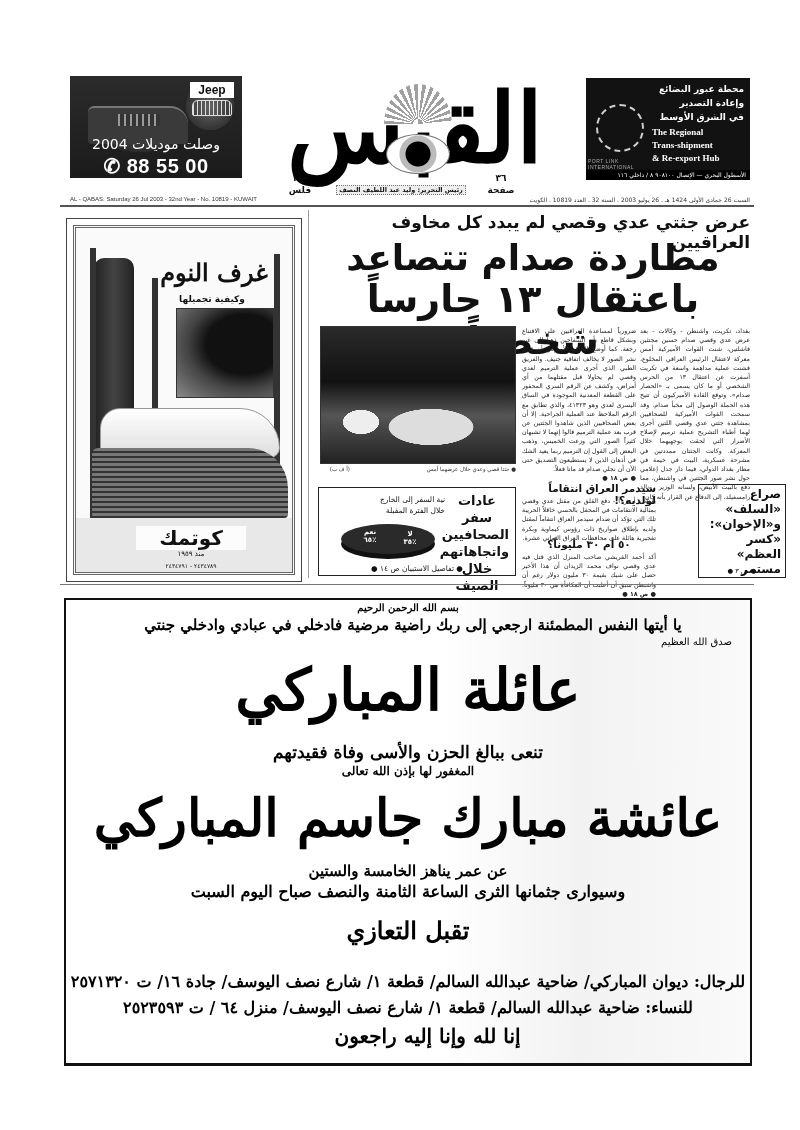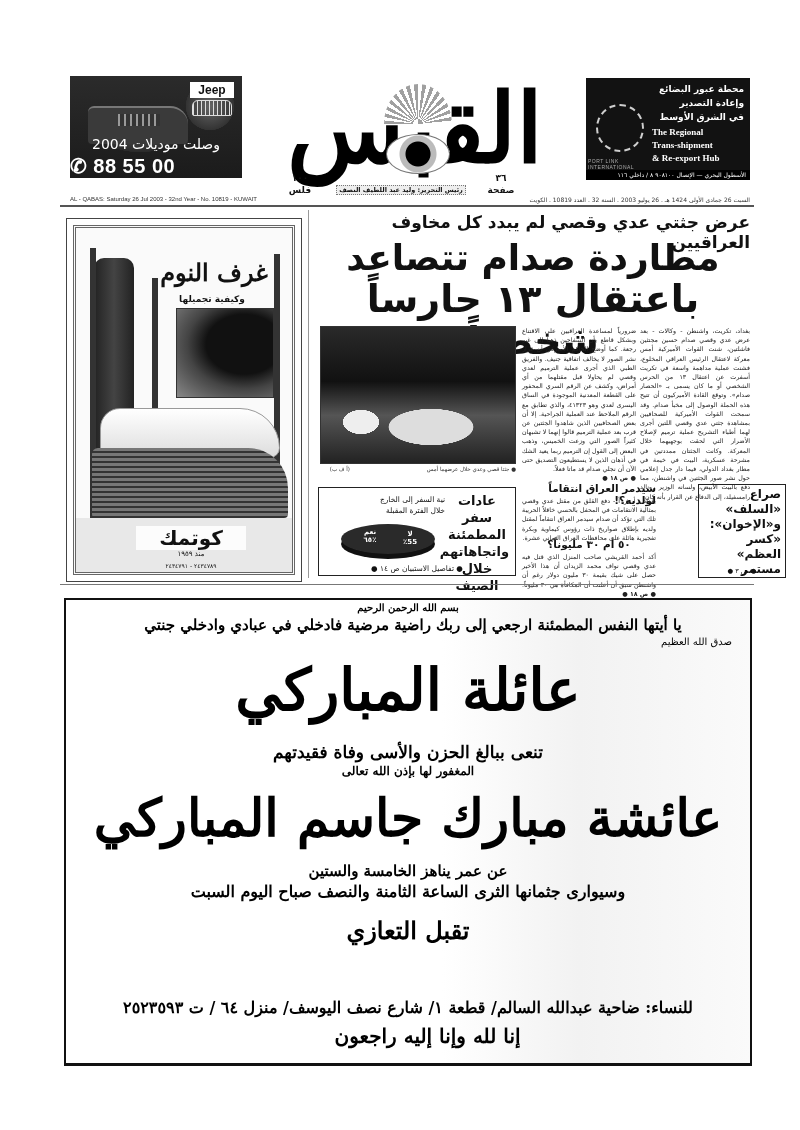--- a/index.html
+++ b/index.html
@@ -12,21 +12,21 @@
   .jeep-ad .scene { position: absolute; inset: 0;
     background:
       radial-gradient(ellipse 60px 30px at 70px 55px, #555 0%, #2a2a2a 70%, transparent 71%),
       radial-gradient(ellipse 40px 40px at 140px 30px, #666 0%, #333 60%, transparent 61%),
       linear-gradient(180deg, #2b2b2b 0%, #1b1b1b 100%); }
   .jeep-ad .car { position: absolute; left: 18px; top: 30px; width: 100px; height: 38px; background: #3a3a3a; border-radius: 6px 18px 4px 4px; border-top: 2px solid #777; }
   .jeep-ad .car:before { content: ""; position: absolute; left: 30px; top: 6px; width: 42px; height: 12px; background: repeating-linear-gradient(90deg, #999 0 2px, #333 2px 6px); }
   .jeep-badge { position: absolute; right: 8px; top: 6px; width: 44px; height: 16px; background: #fff; color: #111; font: bold 12px "Liberation Sans", sans-serif; text-align: center; line-height: 16px; }
   .jeep-grille { position: absolute; right: 10px; top: 24px; width: 40px; height: 16px; border: 1px solid #ddd; border-radius: 6px 6px 2px 2px; background: repeating-linear-gradient(90deg, #ddd 0 1px, transparent 1px 4px); }
   .jeep-line1 { position: absolute; left: 0; right: 0; top: 60px; text-align: center; color: #fff; font: 14px "DejaVu Sans", sans-serif; direction: rtl; }
-  .jeep-phone { position: absolute; left: 0; right: 0; top: 78px; text-align: left; color: #fff; font: bold 20px "Liberation Sans", sans-serif; letter-spacing: 0.5px; }
+  .jeep-phone { position: absolute; left: 0; right: 0; top: 78px; text-align: center; color: #fff; font: bold 20px "Liberation Sans", sans-serif; letter-spacing: 0.5px; }
 
   .port-ad { left: 586px; top: 78px; width: 164px; height: 102px; background: #121212; color: #fff; }
   .port-ring { position: absolute; left: 10px; top: 26px; width: 48px; height: 48px; border-radius: 50%; border: 2px dashed #cfcfcf; }
   .port-ring-label { position: absolute; left: 2px; top: 80px; width: 70px; font: 5px "Liberation Sans", sans-serif; color: #aaa; letter-spacing: 0.5px; }
   .port-ar { position: absolute; right: 6px; top: 4px; width: 92px; text-align: right; direction: rtl; font: bold 9px "DejaVu Sans", sans-serif; line-height: 14px; }
   .port-en { position: absolute; right: 6px; top: 48px; width: 92px; text-align: left; font: bold 9px "Liberation Serif", serif; line-height: 13px; }
   .port-strip { position: absolute; left: 0; right: 0; bottom: 0; height: 10px; background: #000; color: #fff; font: 6px "DejaVu Sans", sans-serif; direction: rtl; line-height: 10px; padding: 0 4px; white-space: nowrap; overflow: hidden; }
 
   .logo { left: 246px; top: 78px; width: 338px; height: 110px; }
   .logo-text { position: absolute; left: 0; right: 0; top: -4px; text-align: center; font: bold 96px "DejaVu Serif", serif; direction: rtl; color: #000; line-height: 110px; letter-spacing: -6px; }
@@ -187,36 +187,36 @@
 
 <div class="abs col-text story-col-right">بغداد، تكريت، واشنطن - وكالات - بعد عرض عدي وقصي صدام حسين مجتثين فاشلتين، شنت القوات الأميركية أمس معركة لاعتقال الرئيس العراقي المخلوع، فشنت عملية مداهمة واسعة في تكريت أسفرت عن اعتقال ١٣ من الحرس الشخصي أو ما كان يسمى بـ «الحصار صدام». وتوقع القادة الأميركيون أن تتيح هذه الحملة الوصول إلى مخبأ صدام. وقد سمحت القوات الأميركية للصحافيين بمشاهدة جثتي عدي وقصي اللتين أجرى لهما أطباء التشريح عملية ترميم لإصلاح الأضرار التي لحقت بوجهيهما خلال المعركة. وكانت الجثتان ممددتين في مشرحة عسكرية، البيت في خيمة في مطار بغداد الدولي، فيما دار جدل إعلامي حول نشر صور الجثتين في واشنطن، مما دفع بالبيت الأبيض، ولسانه الوزير رونالد رامسفيلد، إلى الدفاع عن القرار بأنه كان</div>
 <div class="abs col-text story-col-left">
   <span>ضرورياً لمساعدة العراقيين على الاقتناع وبشكل قاطع بأن السفاحين ذهبا إلى غير رجعة. كما أوضح الحاكم الأميركي أن قرار نشر الصور لا يخالف اتفاقية جنيف. والفريق الطبي الذي أجرى عملية الترميم لعدي وقصي لم يحاولا قبل مقتلهما من أي أمراض، وكشف عن الرقم السري المحفور على القطعة المعدنية الموجودة في الساق اليسرى لعدي وهو ٤١٣٢٣، والذي تطابق مع الرقم الملاحظ عند العملية الجراحية. إلا أن بعض الصحافيين الذين شاهدوا الجثتين عن قرب بعد عملية الترميم قالوا إنهما لا تشبهان كثيراً الصور التي وزعت الخميس، وذهب البعض إلى القول إن الترميم ربما يعيد الشك في أذهان الذين لا يستطيعون التصديق حتى الآن أن نجلي صدام قد ماتا فعلاً.</span>
   <div class="story-ref">● ص ١٨ ●</div>
 </div>
 
 <div class="abs survey">
   <div class="survey-title">
     <div>عادات</div>
-    <div>سفر المطمئنة</div>
+    <div>سفر الصحافيين</div>
     <div>واتجاهاتهم</div>
     <div>خلال الصيف</div>
   </div>
   <div class="survey-q">
     <div>نية السفر إلى الخارج</div>
     <div>خلال الفترة المقبلة</div>
   </div>
   <div class="pie">
     <div class="pie-label" style="left:14px;top:4px;">
       <div>نعم</div>
       <div>٪٦٥</div>
     </div>
     <div class="pie-label" style="left:54px;top:6px;">
       <div>لا</div>
-      <div>٪55</div>
+      <div>٪٣٥</div>
     </div>
   </div>
   <div class="survey-foot">● تفاصيل الاستبيان ص ١٤ ●</div>
 </div>
 
 <div class="abs sub-head1">سيدمر العراق انتقاماً لولديه؟!</div>
 <div class="abs col-text sub-text1">بغداد - أ ش أ - دفع القلق من مقتل عدي وقصي بمثالية الانتقامات في المحفل بالحسي خاقلاً الحريبة تلك التي تؤكد أن صدام سيدمر العراق انتقاماً لمقتل ولديه بإطلاق صواريخ ذات رؤوس كيماوية وبكرة تفجيرية هائلة على محافظات العراق الثماني عشرة.</div>
 <div class="abs sub-head2">٥٠ أم ٣٠ مليوناً؟</div>
 <div class="abs col-text sub-text2">
   <span>أكد أحمد القريشي صاحب المنزل الذي قتل فيه عدي وقصي نواف محمد الزيدان أن هذا الأخير حصل على شيك بقيمة ٣٠ مليون دولار رغم أن واشنطن سبق أن أعلنت أن المكافأة هي ٣٠ مليوناً.</span>
@@ -240,15 +240,16 @@
   <div class="ob-line ob-basmala">بسم الله الرحمن الرحيم</div>
   <div class="ob-line ob-verse">يا أيتها النفس المطمئنة ارجعي إلى ربك راضية مرضية فادخلي في عبادي وادخلي جنتي</div>
   <div class="ob-line ob-sadaq">صدق الله العظيم</div>
   <div class="ob-line ob-family">عائلة المباركي</div>
   <div class="ob-line ob-mourns">تنعى ببالغ الحزن والأسى وفاة فقيدتهم</div>
   <div class="ob-line ob-late">المغفور لها بإذن الله تعالى</div>
   <div class="ob-line ob-name">عائشة مبارك جاسم المباركي</div>
   <div class="ob-line ob-age">عن عمر يناهز الخامسة والستين</div>
   <div class="ob-line ob-burial">وسيوارى جثمانها الثرى الساعة الثامنة والنصف صباح اليوم السبت</div>
   <div class="ob-line ob-condol">تقبل التعازي</div>
+  <div class="ob-line ob-men">للرجال: ديوان المباركي/ ضاحية عبدالله السالم/ قطعة ١/ شارع نصف اليوسف/ جادة ١٦/ ت ٢٥٧١٣٢٠</div>
   <div class="ob-line ob-women">للنساء: ضاحية عبدالله السالم/ قطعة ١/ شارع نصف اليوسف/ منزل ٦٤ / ت ٢٥٢٣٥٩٣</div>
   <div class="ob-line ob-final">إنا لله وإنا إليه راجعون</div>
 </div>
 
 </body></html>

